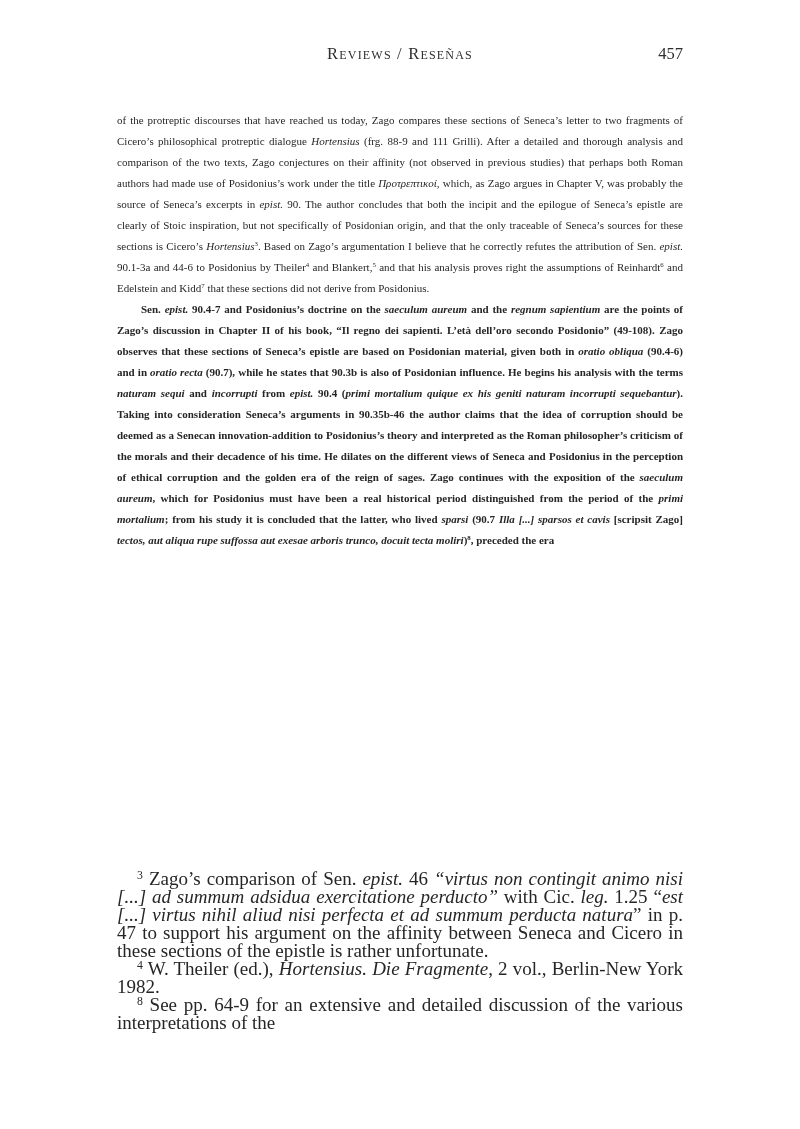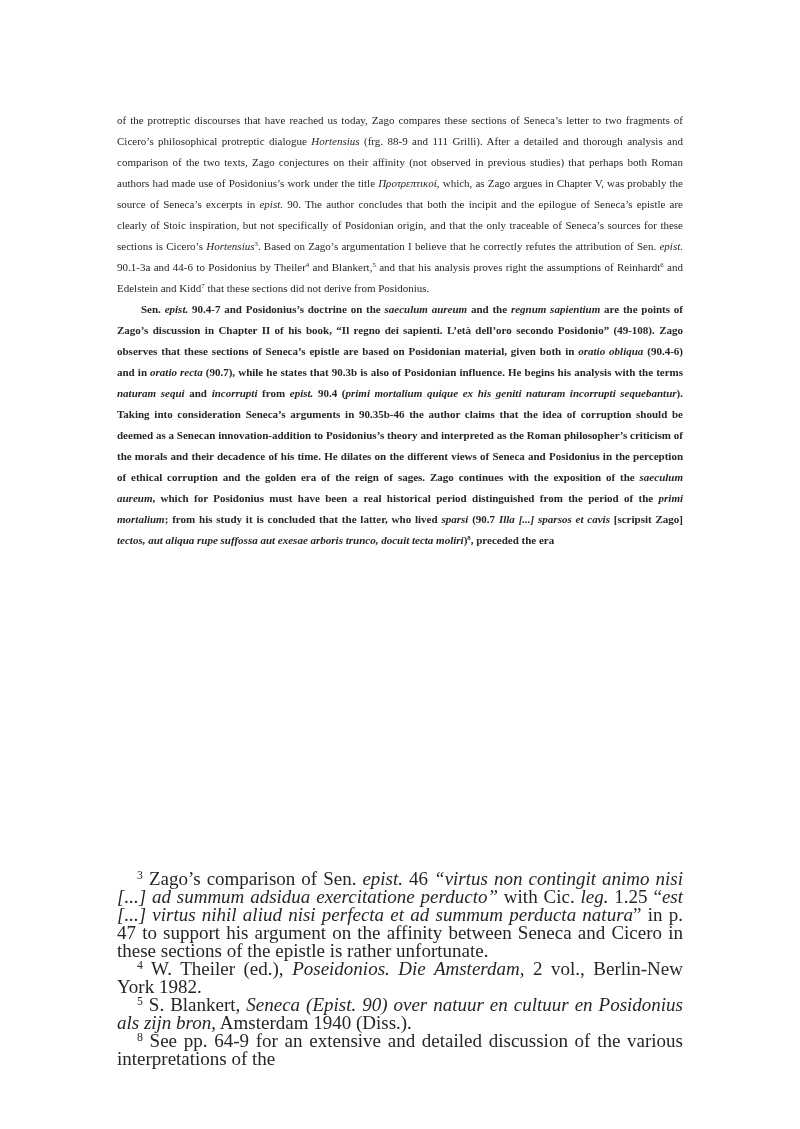--- a/index.html
+++ b/index.html
@@ -86,27 +86,30 @@
     position: relative;
     top: -0.55em;
   }
   i { font-style: italic; }
 </style>
 </head>
 <body>
 
 <div class="page">
 
+  <div class="running-head">
+    <div class="head-title">Reviews / Reseñas</div>
+    <div class="page-num">457</div>
+  </div>
 
   <div class="body-text">
     <p>of the protreptic discourses that have reached us today, Zago compares these sections of Seneca’s letter to two fragments of Cicero’s philosophical protreptic dialogue <i>Hortensius</i> (frg. 88-9 and 111 Grilli). After a detailed and thorough analysis and comparison of the two texts, Zago conjectures on their affinity (not observed in previous studies) that perhaps both Roman authors had made use of Posidonius’s work under the title <i>Προτρεπτικοί</i>, which, as Zago argues in Chapter V, was probably the source of Seneca’s excerpts in <i>epist.</i> 90. The author concludes that both the incipit and the epilogue of Seneca’s epistle are clearly of Stoic inspiration, but not specifically of Posidonian origin, and that the only traceable of Seneca’s sources for these sections is Cicero’s <i>Hortensius</i><sup>3</sup>. Based on Zago’s argumentation I believe that he correctly refutes the attribution of Sen. <i>epist.</i> 90.1-3a and 44-6 to Posidonius by Theiler<sup>4</sup> and Blankert,<sup>5</sup> and that his analysis proves right the assumptions of Reinhardt<sup>6</sup> and Edelstein and Kidd<sup>7</sup> that these sections did not derive from Posidonius.</p>
     <p class="indented">Sen. <i>epist.</i> 90.4-7 and Posidonius’s doctrine on the <i>saeculum aureum</i> and the <i>regnum sapientium</i> are the points of Zago’s discussion in Chapter II of his book, “Il regno dei sapienti. L’età dell’oro secondo Posidonio” (49-108). Zago observes that these sections of Seneca’s epistle are based on Posidonian material, given both in <i>oratio obliqua</i> (90.4-6) and in <i>oratio recta</i> (90.7), while he states that 90.3b is also of Posidonian influence. He begins his analysis with the terms <i>naturam sequi</i> and <i>incorrupti</i> from <i>epist.</i> 90.4 (<i>primi mortalium quique ex his geniti naturam incorrupti sequebantur</i>). Taking into consideration Seneca’s arguments in 90.35b-46 the author claims that the idea of corruption should be deemed as a Senecan innovation-addition to Posidonius’s theory and interpreted as the Roman philosopher’s criticism of the morals and their decadence of his time. He dilates on the different views of Seneca and Posidonius in the perception of ethical corruption and the golden era of the reign of sages. Zago continues with the exposition of the <i>saeculum aureum</i>, which for Posidonius must have been a real historical period distinguished from the period of the <i>primi mortalium</i>; from his study it is concluded that the latter, who lived <i>sparsi</i> (90.7 <i>Illa [...] sparsos et cavis</i> [scripsit Zago] <i>tectos, aut aliqua rupe suffossa aut exesae arboris trunco, docuit tecta moliri</i>)<sup>8</sup>, preceded the era</p>
   </div>
 
   <div class="footnotes">
     <p class="footnote"><sup>3</sup> Zago’s comparison of Sen. <i>epist.</i> 46 <i>“virtus non contingit animo nisi [...] ad summum adsidua exercitatione perducto”</i> with Cic. <i>leg.</i> 1.25 “<i>est [...] virtus nihil aliud nisi perfecta et ad summum perducta natura</i>” in p. 47 to support his argument on the affinity between Seneca and Cicero in these sections of the epistle is rather unfortunate.</p>
-    <p class="footnote"><sup>4</sup> W. Theiler (ed.), <i>Poseidonios. Die Amsterdam</i>, 2 vol., Berlin-New York 1982.</p>
-    <p class="footnote"><sup>5</sup> S. Blankert, <i>Seneca (Epist. 90) over natuur en cultuur en Posidonius als zijn bron</i>, Amsterdam 1940 (Diss.).</p>
+    <p class="footnote"><sup>4</sup> W. Theiler (ed.), <i>Hortensius. Die Fragmente</i>, 2 vol., Berlin-New York 1982.</p>
     <p class="footnote"><sup>8</sup> See pp. 64-9 for an extensive and detailed discussion of the various interpretations of the</p>
   </div>
 
 
 </div>
 
 </body></html>

